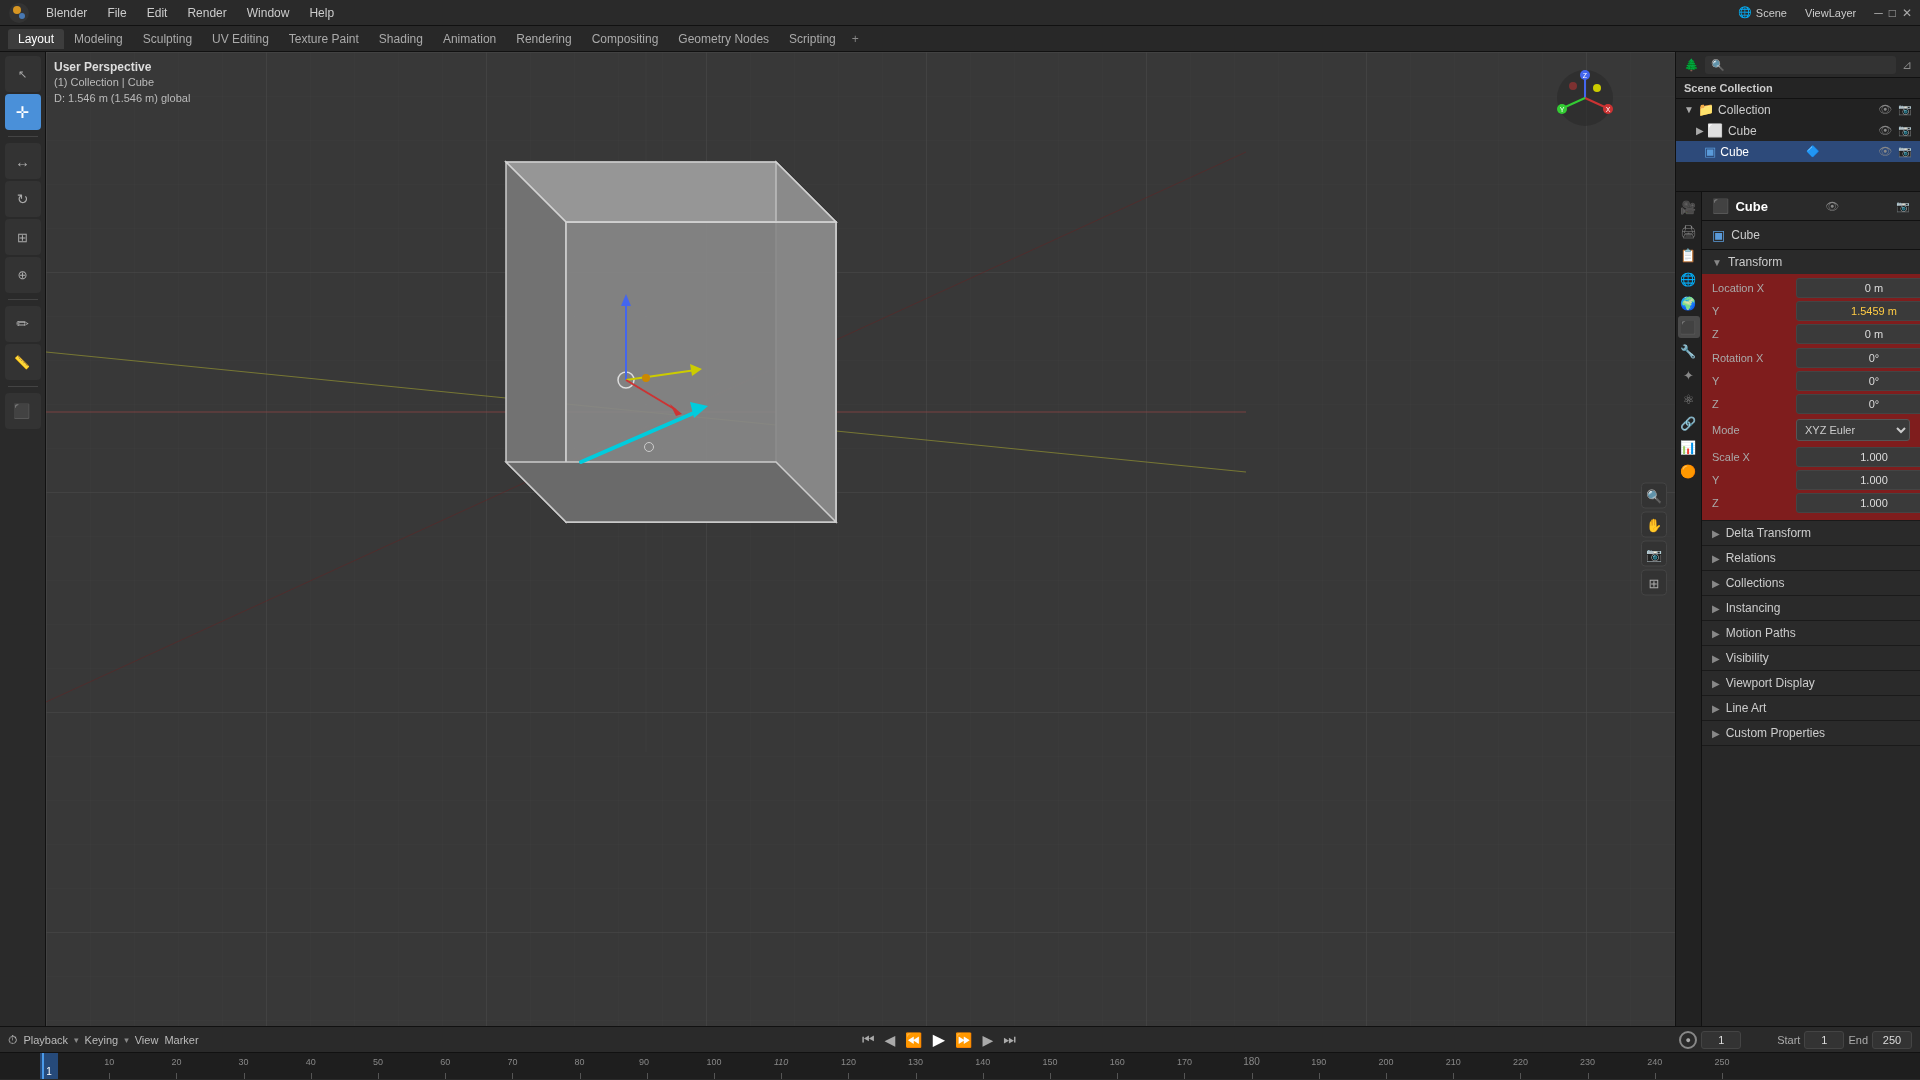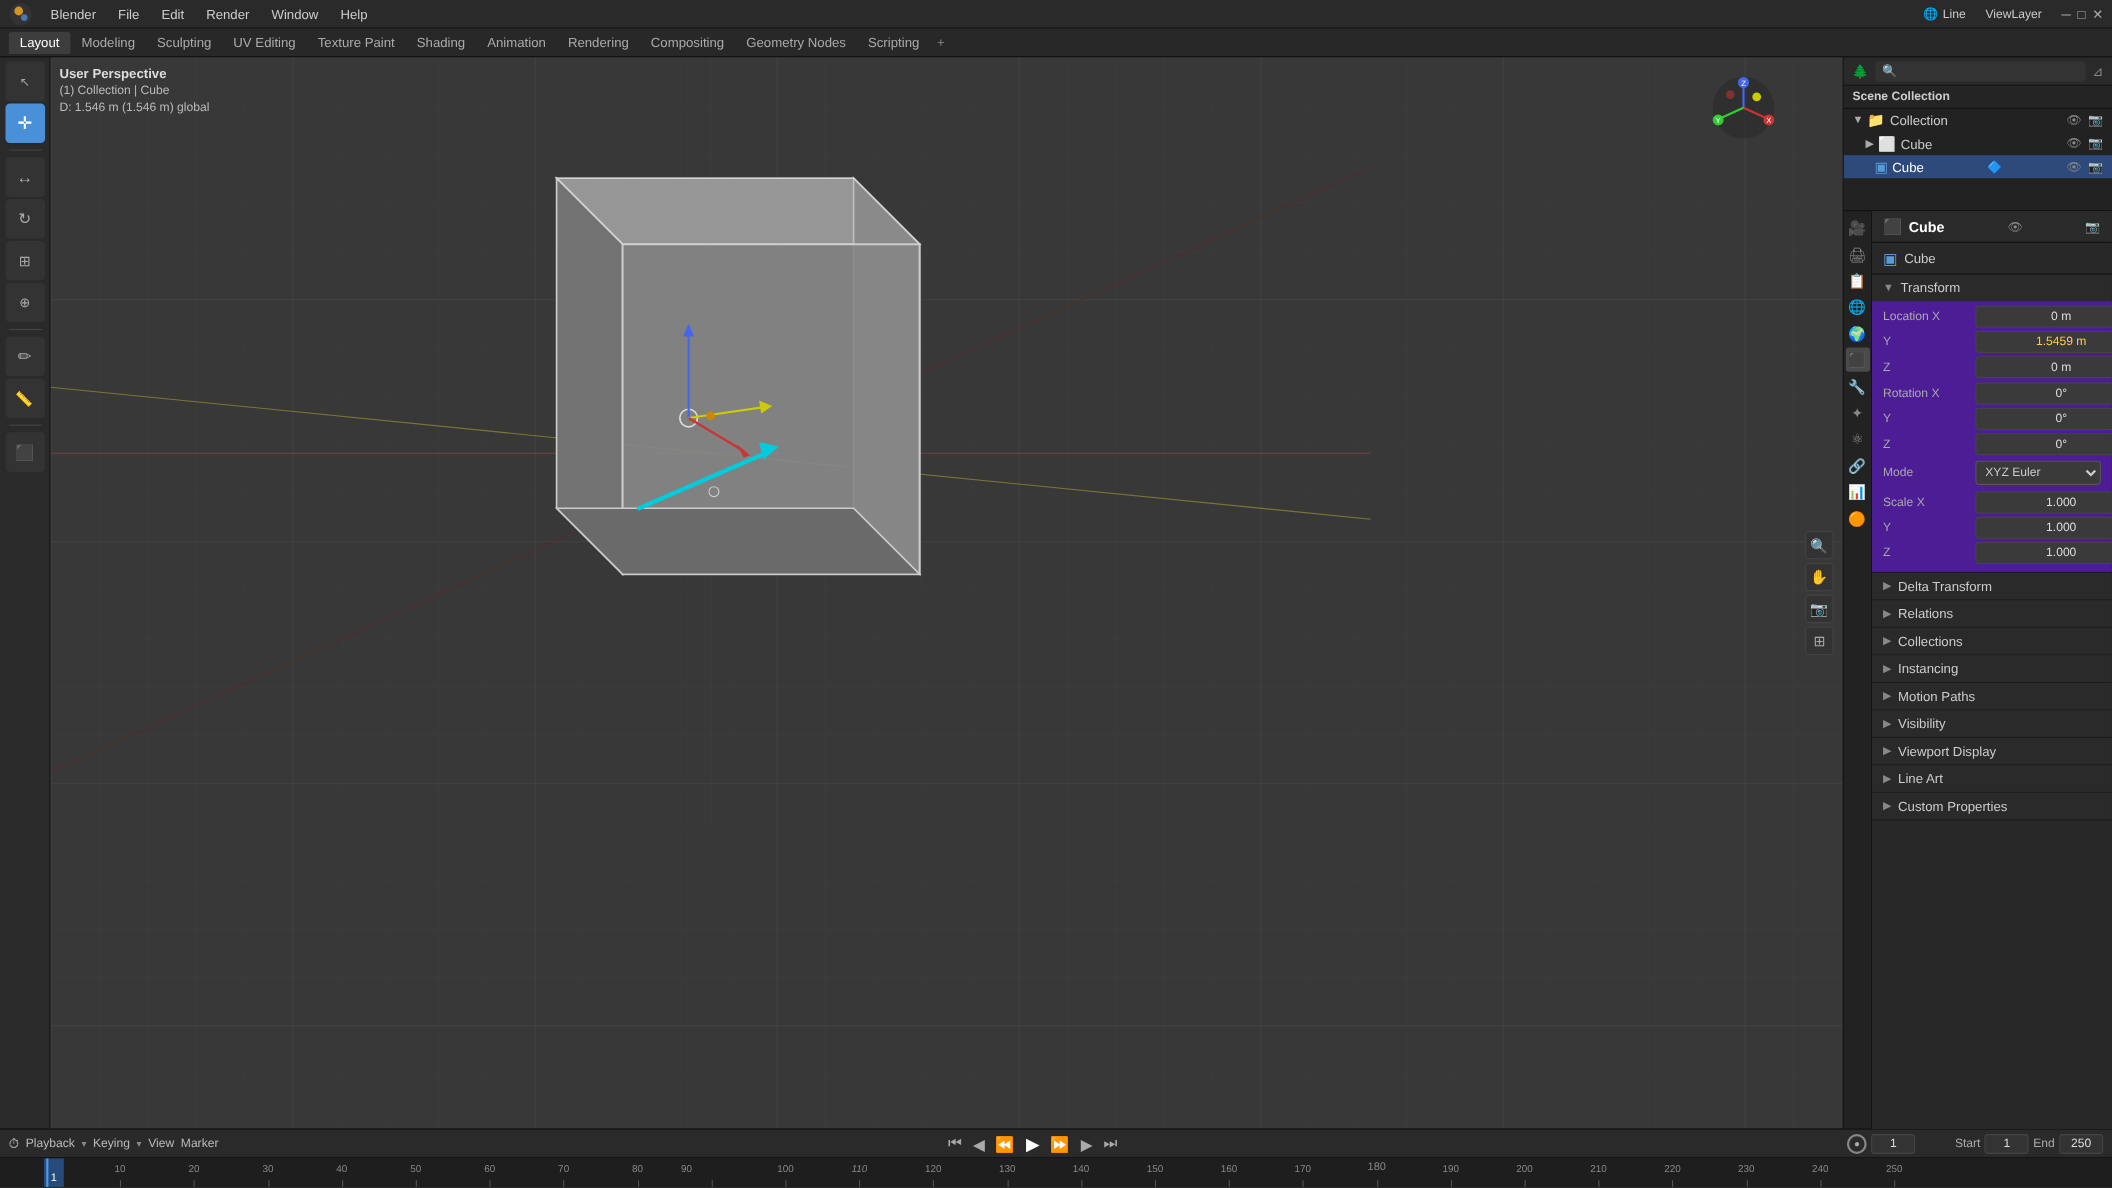--- a/index.html
+++ b/index.html
@@ -335,21 +335,21 @@
       font-size: 12px;
       color: #ccc;
     }
     .prop-section-arrow {
       color: #888;
       font-size: 10px;
     }
 
     .prop-field-group {
       padding: 4px 10px;
-      background: #4c1d95;
+      background: #7f1d1d;
     }
     .prop-field-row {
       display: flex;
       align-items: center;
       margin-bottom: 3px;
       gap: 4px;
     }
     .prop-field-label {
       width: 80px;
       font-size: 11px;
@@ -507,21 +507,21 @@
   </div>
   <div data-name="menu-blender" class="menu-item">Blender</div>
   <div data-name="menu-file" class="menu-item">File</div>
   <div data-name="menu-edit" class="menu-item">Edit</div>
   <div data-name="menu-render" class="menu-item">Render</div>
   <div data-name="menu-window" class="menu-item">Window</div>
   <div data-name="menu-help" class="menu-item">Help</div>
   <div style="flex:1"></div>
   <div data-name="scene-selector" style="display:flex;align-items:center;gap:4px;font-size:11px;color:#ccc;">
     <span>🌐</span>
-      <span>Line</span>
+      <span>Scene</span>
   </div>
   <div style="width:10px"></div>
   <div data-name="view-layer-selector" style="display:flex;align-items:center;gap:4px;font-size:11px;color:#ccc;">
     <span>ViewLayer</span>
   </div>
   <div style="width:10px"></div>
   <div data-name="window-controls" style="display:flex;gap:6px;font-size:12px;color:#aaa;">
     <span>─</span>
       <span>□</span>
       <span>✕</span>
@@ -929,21 +929,21 @@
         <div class="timeline-marker" style="left: 310.8px; bottom: 12px; font-size: 9px; color: rgb(136, 136, 136); position: absolute;">40</div>
         <div style="position: absolute; left: 310.8px; bottom: 0px; width: 1px; height: 6px; background: rgb(85, 85, 85);"></div>
         <div class="timeline-marker" style="left: 378px; bottom: 12px; font-size: 9px; color: rgb(136, 136, 136); position: absolute;">50</div>
         <div style="position: absolute; left: 378px; bottom: 0px; width: 1px; height: 6px; background: rgb(85, 85, 85);"></div>
         <div class="timeline-marker" style="left: 445.2px; bottom: 12px; font-size: 9px; color: rgb(136, 136, 136); position: absolute;">60</div>
         <div style="position: absolute; left: 445.2px; bottom: 0px; width: 1px; height: 6px; background: rgb(85, 85, 85);"></div>
         <div class="timeline-marker" style="left: 512.4px; bottom: 12px; font-size: 9px; color: rgb(136, 136, 136); position: absolute;">70</div>
         <div style="position: absolute; left: 512.4px; bottom: 0px; width: 1px; height: 6px; background: rgb(85, 85, 85);"></div>
         <div class="timeline-marker" style="left: 579.6px; bottom: 12px; font-size: 9px; color: rgb(136, 136, 136); position: absolute;">80</div>
         <div style="position: absolute; left: 579.6px; bottom: 0px; width: 1px; height: 6px; background: rgb(85, 85, 85);"></div>
-        <div class="timeline-marker" style="left: 624px; bottom: 12px; font-size: 9px; color: rgb(136, 136, 136); position: absolute;">90</div>
+        <div class="timeline-marker" style="left: 644px; bottom: 12px; font-size: 9px; color: rgb(136, 136, 136); position: absolute;">90</div>
         <div style="position: absolute; left: 646.8px; bottom: 0px; width: 1px; height: 6px; background: rgb(85, 85, 85);"></div>
         <div class="timeline-marker" style="left: 714px; bottom: 12px; font-size: 9px; color: rgb(136, 136, 136); position: absolute;">100</div>
         <div style="position: absolute; left: 714px; bottom: 0px; width: 1px; height: 6px; background: rgb(85, 85, 85);"></div>
         <div class="timeline-marker" style="left: 781.2px; bottom: 12px; font-size: 9px; color: rgb(136, 136, 136); position: absolute; font-style: italic;">110</div>
         <div style="position: absolute; left: 781.2px; bottom: 0px; width: 1px; height: 6px; background: rgb(85, 85, 85);"></div>
         <div class="timeline-marker" style="left: 848.4px; bottom: 12px; font-size: 9px; color: rgb(136, 136, 136); position: absolute;">120</div>
         <div style="position: absolute; left: 848.4px; bottom: 0px; width: 1px; height: 6px; background: rgb(85, 85, 85);"></div>
         <div class="timeline-marker" style="left: 915.6px; bottom: 12px; font-size: 9px; color: rgb(136, 136, 136); position: absolute;">130</div>
         <div style="position: absolute; left: 915.6px; bottom: 0px; width: 1px; height: 6px; background: rgb(85, 85, 85);"></div>
         <div class="timeline-marker" style="left: 982.8px; bottom: 12px; font-size: 9px; color: rgb(136, 136, 136); position: absolute;">140</div>

